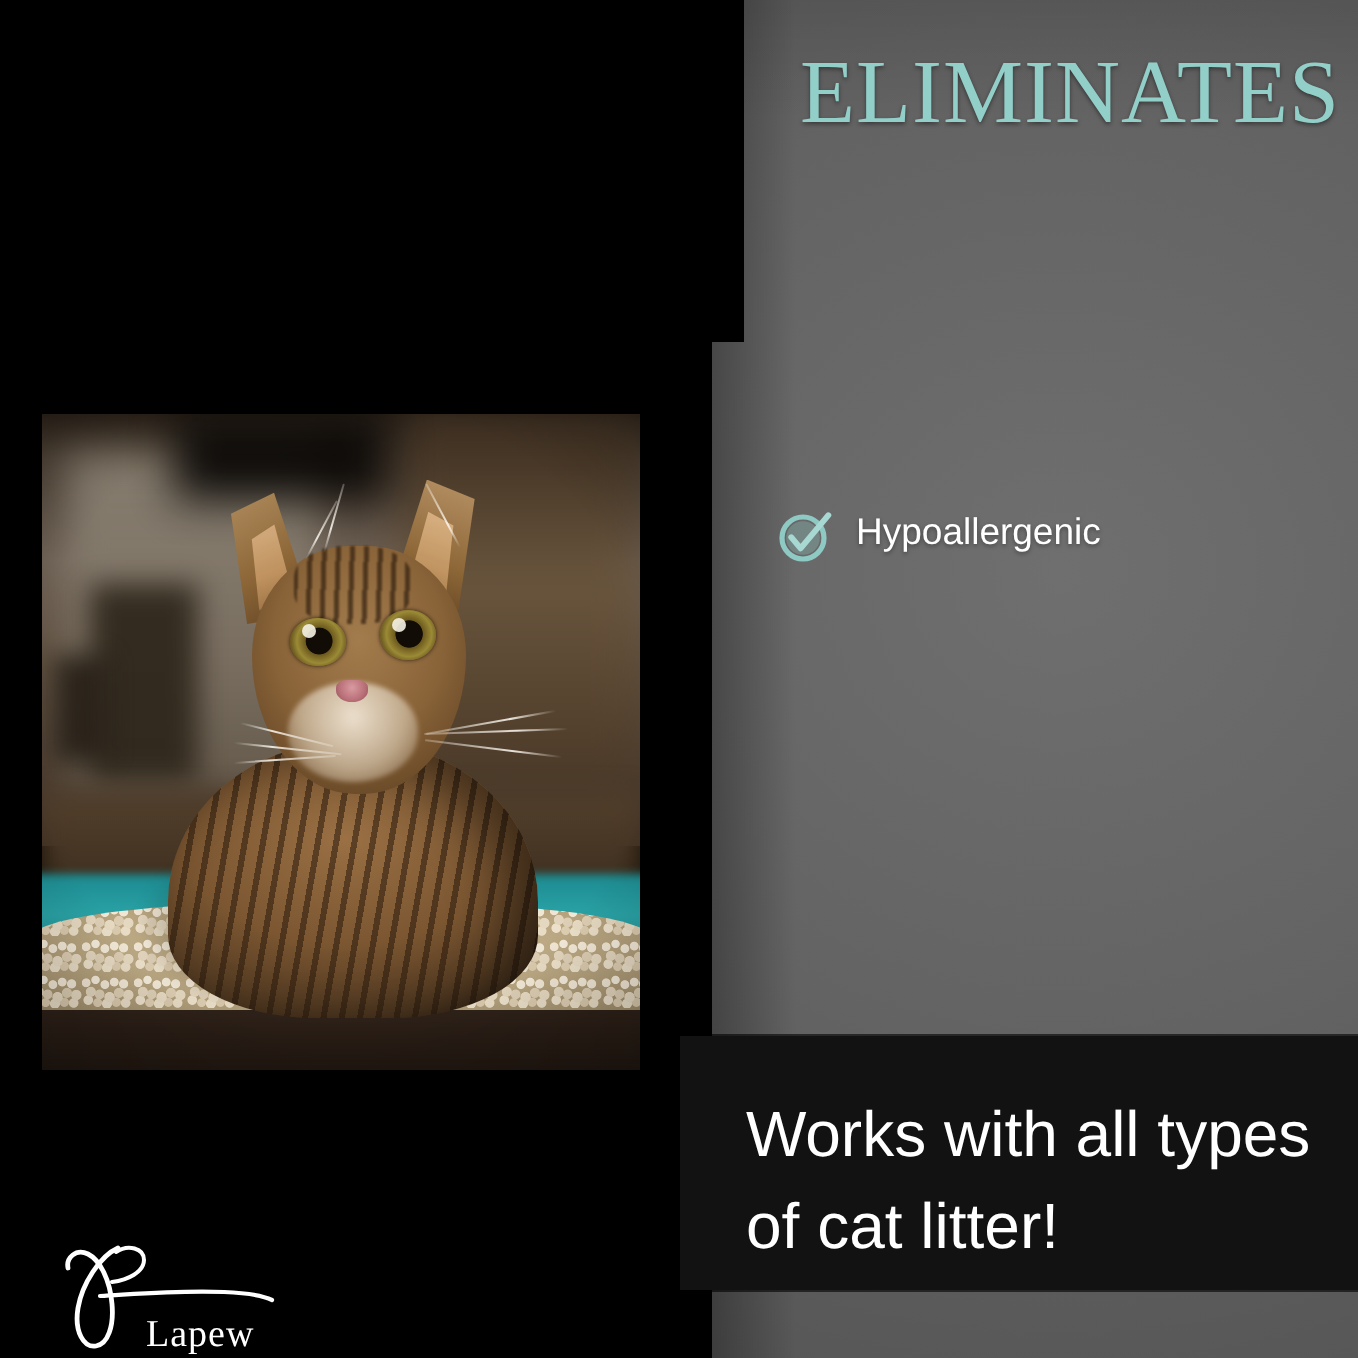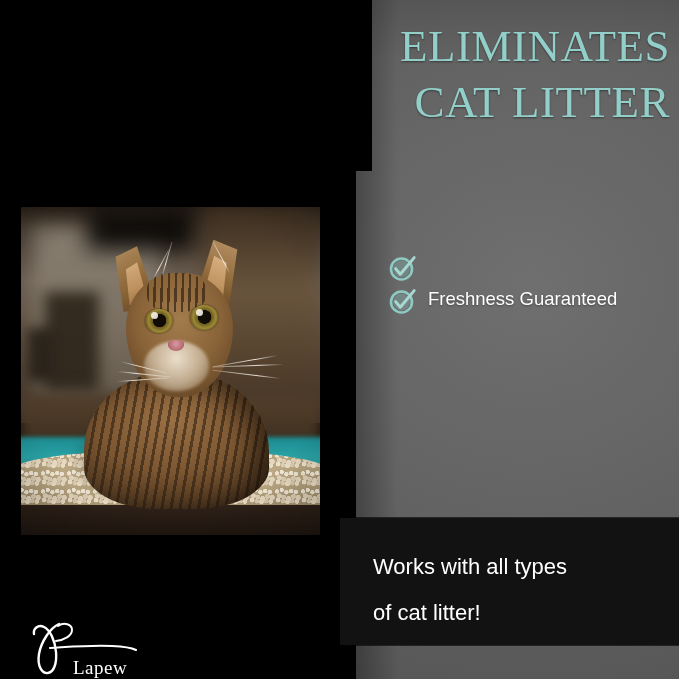--- a/index.html
+++ b/index.html
@@ -322,21 +322,21 @@
     height: 127px;
     background: #121212;
     box-shadow: 0 0 0 1px rgba(0,0,0,.6);
   }
   .callout-text {
     position: absolute;
     left: 33px;
     top: 26px;
     width: 290px;
     color: #ffffff;
-    font-size: 22px;
+    font-size: 32px;
     line-height: 46px;
     white-space: pre-line;
   }
 
   
   .logo {
     position: absolute;
     left: 28px;
     top: 616px;
     width: 140px;
@@ -360,21 +360,20 @@
 
   <div class="bg-gray"></div>
   <div class="bg-black-left"></div>
   <div class="bg-black-top"></div>
   <div class="bg-black-notch"></div>
   <div class="bg-black-lower"></div>
   <div class="bg-edge-vign"></div>
 
   <div class="headline">
     <span class="hl-line">ELIMINATES</span>
-    <span class="hl-line">CAT LITTER</span>
   </div>
 
   <div class="photo">
     <div class="scene">
       <div class="ph-wall"></div>
       <div class="ph-wall-panel"></div>
       <div class="ph-wall-dark"></div>
       <div class="ph-wall-dark2"></div>
       <div class="ph-wall-right"></div>
       <div class="ph-top-shadow"></div>
@@ -417,34 +416,25 @@
   <div class="bullets">
 
     <div class="bullet-row">
       <span class="bullet-icon">
         <svg width="30" height="30" viewBox="0 0 30 30">
           <circle cx="13.5" cy="16" r="10.5" fill="none" stroke="#8ec9c3" stroke-width="2.6"></circle>
           <circle cx="13.5" cy="16" r="8.4" fill="#8ec9c3" opacity="0.30"></circle>
           <path d="M7.6 15.6 L12.3 21.2 L26.2 4.6" fill="none" stroke="#a8d8d2" stroke-width="2.9" stroke-linecap="round" stroke-linejoin="round"></path>
         </svg>
       </span>
+      <span class="bullet-text">Hypoallergenic</span>
     </div>
 
 
 
-    <div class="bullet-row">
-      <span class="bullet-icon">
-        <svg width="30" height="30" viewBox="0 0 30 30">
-          <circle cx="13.5" cy="16" r="10.5" fill="none" stroke="#8ec9c3" stroke-width="2.6"></circle>
-          <circle cx="13.5" cy="16" r="8.4" fill="#8ec9c3" opacity="0.30"></circle>
-          <path d="M7.6 15.6 L12.3 21.2 L26.2 4.6" fill="none" stroke="#a8d8d2" stroke-width="2.9" stroke-linecap="round" stroke-linejoin="round"></path>
-        </svg>
-      </span>
-      <span class="bullet-text">Freshness Guaranteed</span>
-    </div>
 
   </div>
 
   <div class="callout">
     <div class="callout-text">Works with all types
 of cat litter!</div>
   </div>
 
   <div class="logo">
     <svg width="140" height="64" viewBox="0 0 140 64">

